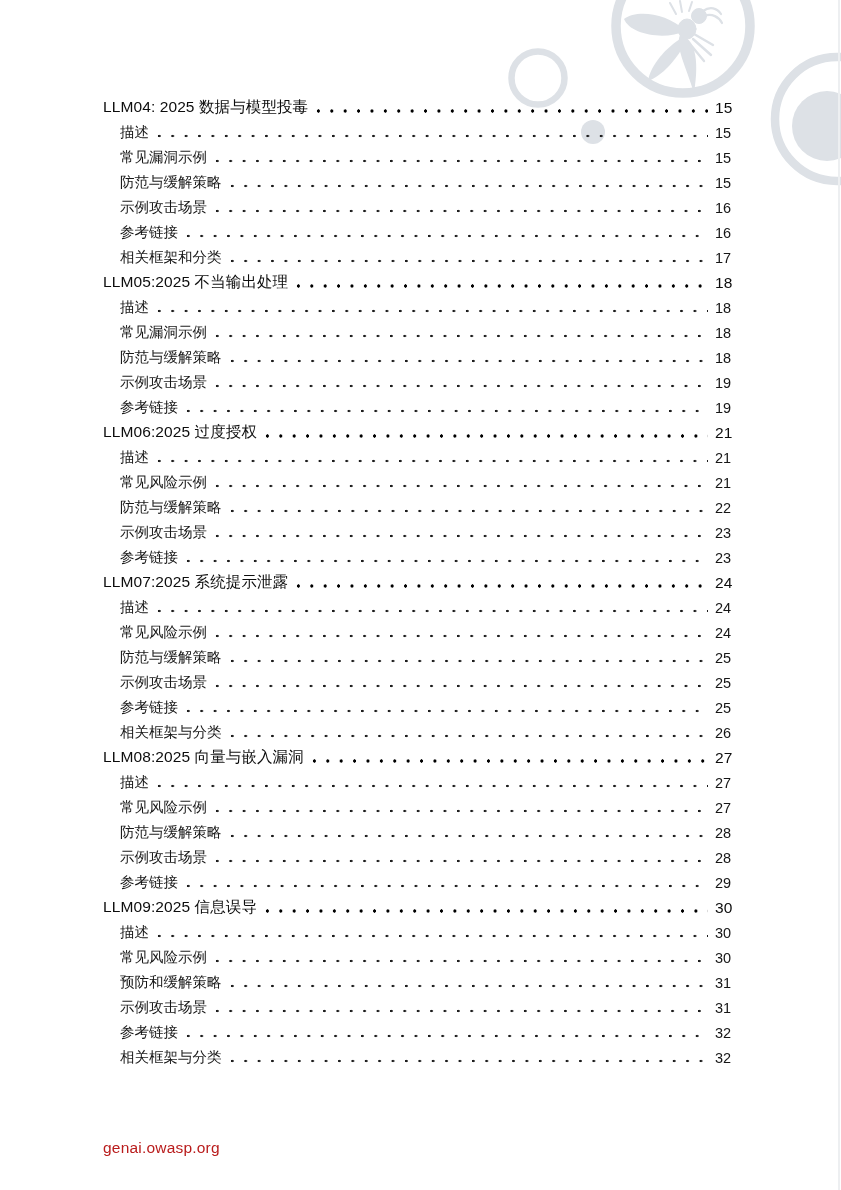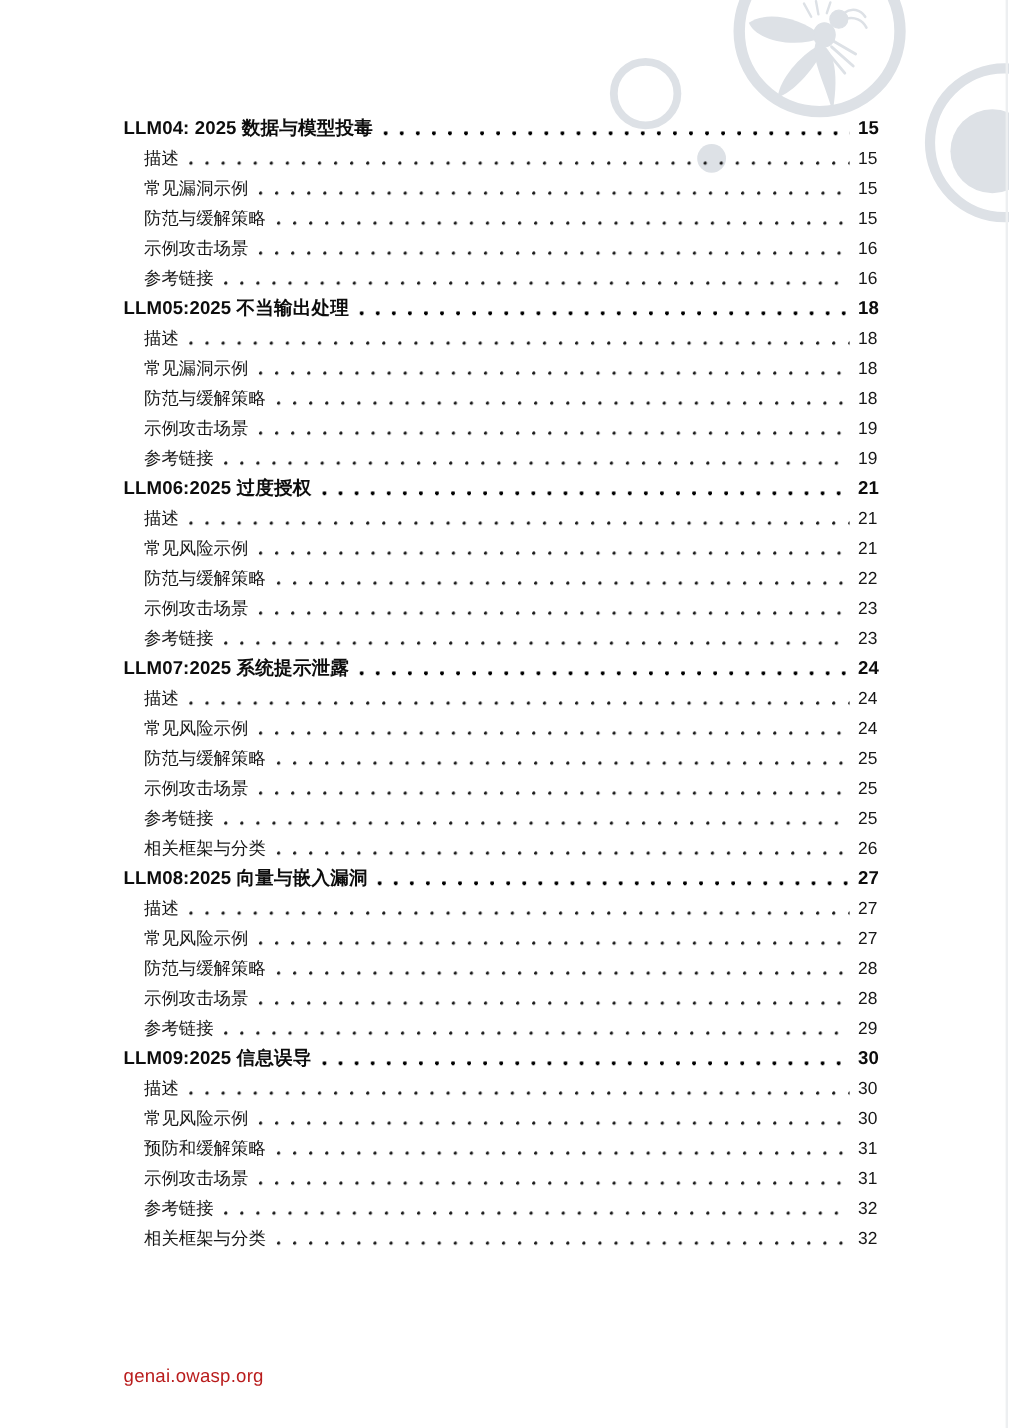--- a/index.html
+++ b/index.html
@@ -9,21 +9,21 @@
     font-family:"Liberation Sans","DejaVu Sans",sans-serif;
     color:#151515;
   }
   
   .deco-svg{position:absolute;top:0;left:0;pointer-events:none;}
   .edge-line{position:absolute;top:0;right:1px;width:2px;height:1190px;background:#edeff1;}
 
   
   .toc{position:absolute;left:103px;top:95px;width:638px;}
   .row{display:flex;align-items:center;height:25px;position:relative;}
-  .row.head{font-weight:700;font-size:15.5px;color:#0d0d0d;letter-spacing:.1px;}
+  .row.head{font-weight:400;font-size:15.5px;color:#0d0d0d;letter-spacing:.1px;}
   .row.sub{font-size:14.5px;color:#161616;padding-left:17px;}
   .label{white-space:nowrap;flex:0 0 auto;}
   .dots{
     flex:1 1 auto;height:25px;margin:0 7px 0 8px;
     background-image:radial-gradient(circle at 2.2px 16px, #1c1c1c 1.15px, rgba(0,0,0,0) 1.55px);
     background-size:13.4px 25px;background-repeat:repeat-x;
   }
   .row.head .dots{
     background-image:radial-gradient(circle at 2.4px 16px, #000000 1.45px, rgba(0,0,0,0) 1.85px);
   }
@@ -107,20 +107,25 @@
     <div class="row sub">
       <span class="label">示例攻击场景</span>
       <span class="dots"></span>
       <span class="pg">16</span>
     </div>
     <div class="row sub">
       <span class="label">参考链接</span>
       <span class="dots"></span>
       <span class="pg">16</span>
     </div>
+    <div class="row sub">
+      <span class="label">相关框架和分类</span>
+      <span class="dots"></span>
+      <span class="pg">17</span>
+    </div>
     <div class="row head">
       <span class="label">LLM05:2025 不当输出处理</span>
       <span class="dots"></span>
       <span class="pg">18</span>
     </div>
     <div class="row sub">
       <span class="label">描述</span>
       <span class="dots"></span>
       <span class="pg">18</span>
     </div>

